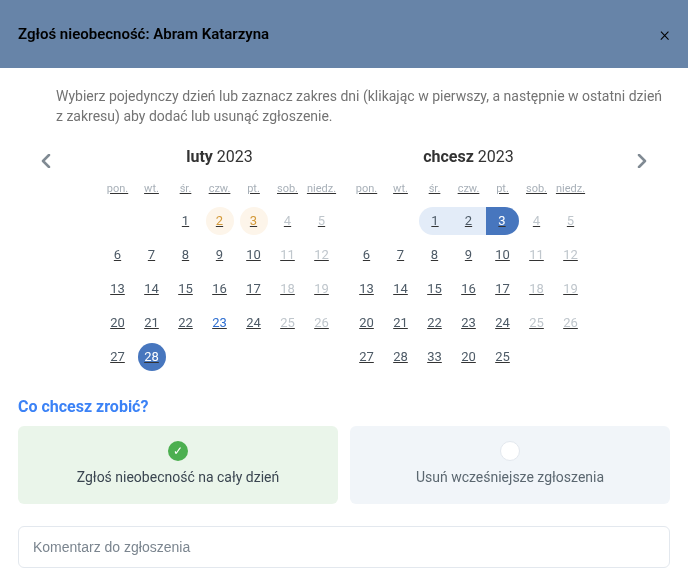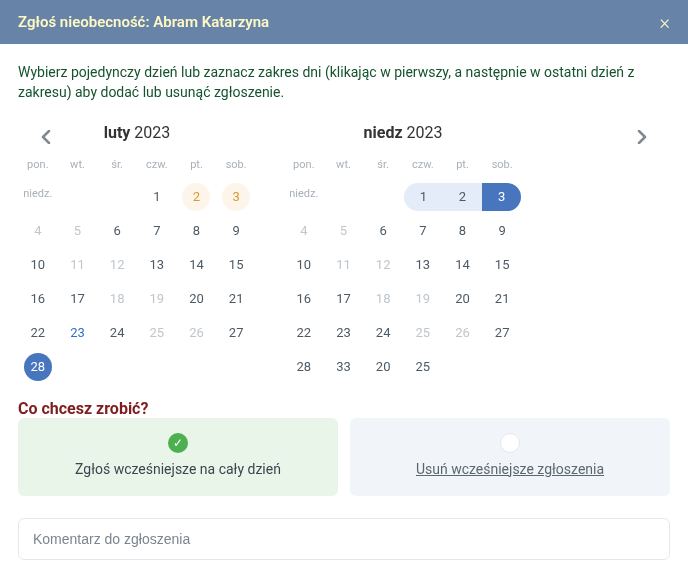--- a/index.html
+++ b/index.html
@@ -4,49 +4,51 @@
 <style>
   * { box-sizing: border-box; margin: 0; padding: 0; }
   body {
     font-family: -apple-system, BlinkMacSystemFont, "Segoe UI", Roboto, Arial, sans-serif;
     background: #fff;
     width: 688px;
     color: #333;
   }
   .modal-header {
     background: #6784a8;
-    color: #fef9c3;
-    padding: 12px 18px;
+    color: #000000;
+    padding: 24px 18px;
     display: flex;
     align-items: center;
     justify-content: space-between;
     font-size: 15px;
     font-weight: 600;
   }
   .close-x {
     font-size: 20px;
     line-height: 1;
     cursor: pointer;
     font-weight: 300;
   }
   .modal-body {
     padding: 18px 18px 22px 18px;
   }
   .instructions {
-    color: #14532d;
+    color: #737373;
     font-size: 14px;
     line-height: 1.45;
     margin-bottom: 20px;
+    margin-left: 38px;
   }
   .calendars {
     display: flex;
     align-items: flex-start;
-    gap: 28px;
+    justify-content: center;
+    gap: 11px;
     position: relative;
-    margin-bottom: 18px;
+    margin-bottom: 26px;
   }
   .nav-arrow {
     position: absolute;
     top: 2px;
     font-size: 20px;
     color: #808a93;
     cursor: pointer;
     user-select: none;
   }
   .nav-arrow.left { left: 22px; }
@@ -57,23 +59,24 @@
   .cal-title {
     text-align: center;
     font-size: 16px;
     margin-bottom: 12px;
     color: #333;
   }
   .cal-title .month { font-weight: 700; }
   .cal-title .year { font-weight: 400; }
   .grid {
     display: grid;
-    grid-template-columns: repeat(6, 1fr);
+    grid-template-columns: repeat(7, 1fr);
     row-gap: 6px;
     text-align: center;
+    text-decoration: underline;
   }
   .dow {
     font-size: 11px;
     color: #a8b0b8;
     padding: 4px 0 6px 0;
   }
   .day-cell {
     height: 28px;
     display: flex;
     align-items: center;
@@ -115,21 +118,22 @@
   }
   .day-cell.range-end {
     background: #4776be;
     color: #fff;
     border-radius: 0 14px 14px 0;
     margin-left: 0;
   }
   .section-head {
     font-size: 16px;
     font-weight: 700;
-    color: #7f1d1d;
+    color: #3b82f6;
+    margin-bottom: 10px;
   }
   .options {
     display: flex;
     gap: 12px;
     margin-bottom: 22px;
   }
   .option-card {
     flex: 1;
     border-radius: 6px;
     padding: 14px 16px 18px 16px;
@@ -137,21 +141,21 @@
     font-size: 14px;
     color: #3a4550;
     display: flex;
     flex-direction: column;
     align-items: center;
     gap: 8px;
     min-height: 78px;
     justify-content: center;
   }
   .option-card.selected { background: #eaf5ea; }
-  .option-card.other { background: #f1f5f9; color: #5b6770; text-decoration: underline; }
+  .option-card.other { background: #f1f5f9; color: #5b6770; }
   .check-circle {
     width: 20px; height: 20px; border-radius: 50%;
     background: #4caf50; color: #fff;
     display: inline-flex; align-items: center; justify-content: center;
     font-size: 12px;
   }
   .unchecked-circle {
     width: 20px; height: 20px; border-radius: 50%;
     background: #fff;
     border: 1px solid #e3e8ee;
@@ -241,21 +245,21 @@
           <div class="day-cell">24</div>
           <div class="day-cell weekend">25</div>
           <div class="day-cell weekend">26</div>
           <div class="day-cell">27</div>
           <div class="day-cell sel-end">28</div>
         </div>
     </div>
 
     <div class="cal">
       <div class="cal-title">
-        <span class="month">niedz</span>
+        <span class="month">chcesz</span>
         <span class="year">2023</span>
       </div>
       <div class="grid" id="grid-right">
           <div class="dow">pon.</div>
           <div class="dow">wt.</div>
           <div class="dow">śr.</div>
           <div class="dow">czw.</div>
           <div class="dow">pt.</div>
           <div class="dow">sob.</div>
           <div class="dow">niedz.</div>
@@ -294,21 +298,21 @@
           <div class="day-cell">25</div>
         </div>
     </div>
   </div>
 
   <div class="section-head">Co chcesz zrobić?</div>
 
   <div class="options">
     <div class="option-card selected">
       <span class="check-circle">✓</span>
-      <span>Zgłoś wcześniejsze na cały dzień</span>
+      <span>Zgłoś nieobecność na cały dzień</span>
     </div>
     <div class="option-card other">
       <span class="unchecked-circle"></span>
       <span>Usuń wcześniejsze zgłoszenia</span>
     </div>
   </div>
 
   <input type="text" class="comment-input" placeholder="Komentarz do zgłoszenia" style="">
 
   <div class="actions">

